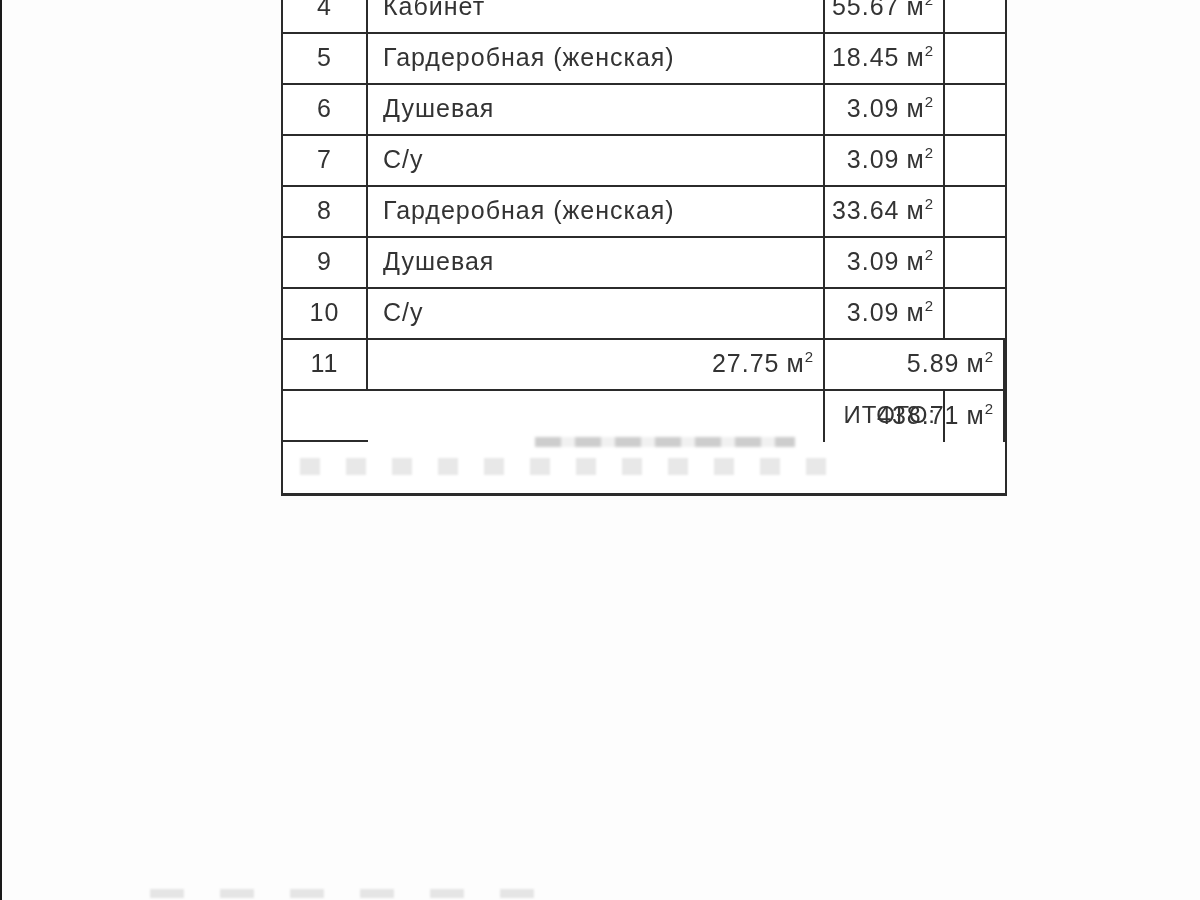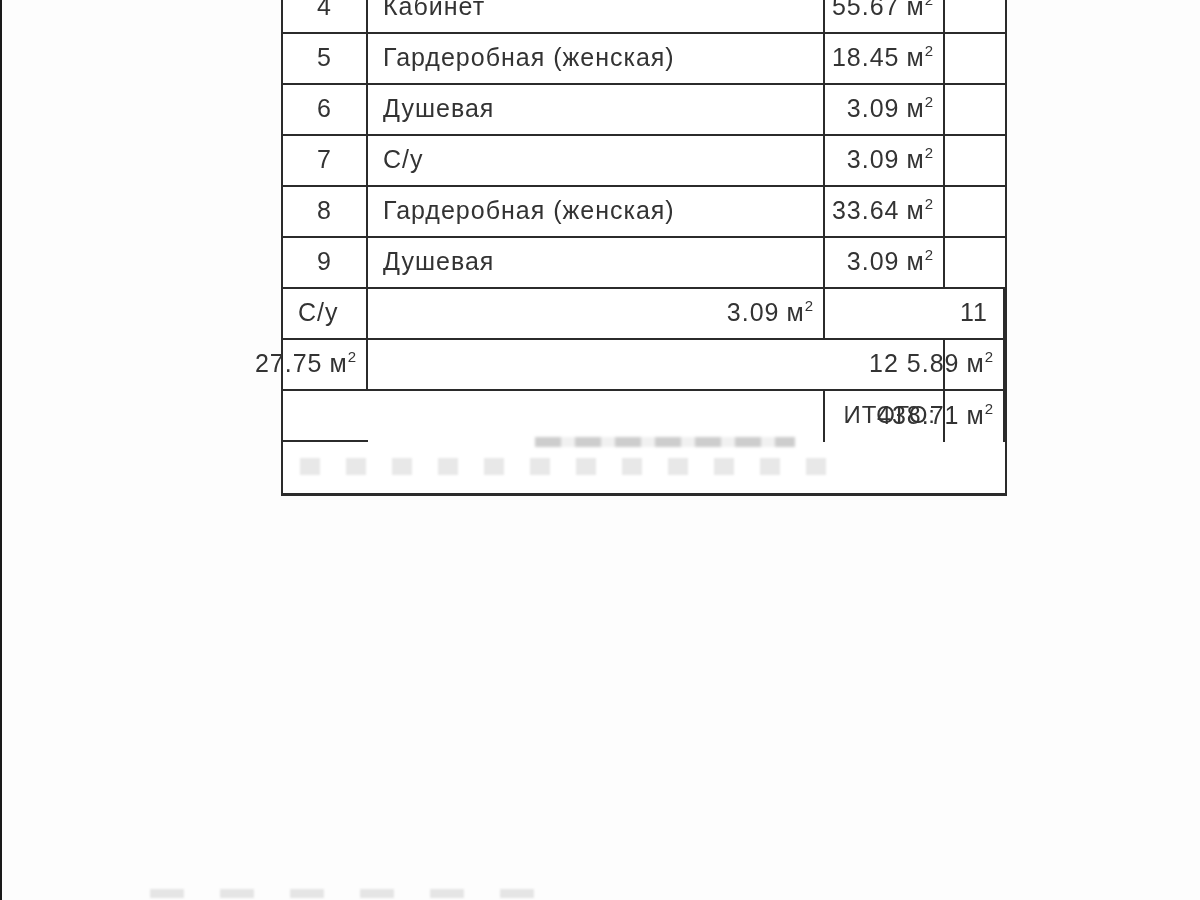--- a/index.html
+++ b/index.html
@@ -134,35 +134,35 @@
     <div class="cell c-empty last-col"></div>
 
     <div class="cell c-num">9</div>
     <div class="cell c-name">Душевая</div>
     <div class="cell c-area">
         <span>3.09</span>
         <span class="unit"><span>м</span><span class="sup">2</span></span>
       </div>
     <div class="cell c-empty last-col"></div>
 
+    <div class="cell c-num">10</div>
     <div class="cell c-name">С/у</div>
     <div class="cell c-area">
         <span>3.09</span>
         <span class="unit"><span>м</span><span class="sup">2</span></span>
       </div>
     <div class="cell c-empty last-col"></div>
 
     <div class="cell c-num">11</div>
     <div class="cell c-area">
         <span>27.75</span>
         <span class="unit"><span>м</span><span class="sup">2</span></span>
       </div>
     <div class="cell c-empty last-col"></div>
 
-    <div class="cell c-num">12</div>
     <div class="cell c-area">
         <span>5.89</span>
         <span class="unit"><span>м</span><span class="sup">2</span></span>
       </div>
     <div class="cell c-empty last-col"></div>
 
     <div class="cell c-num last-row"></div>
     <div class="cell c-name total-label last-row">ИТОГО:</div>
     <div class="cell c-area last-row">
         <span>438.71</span>

